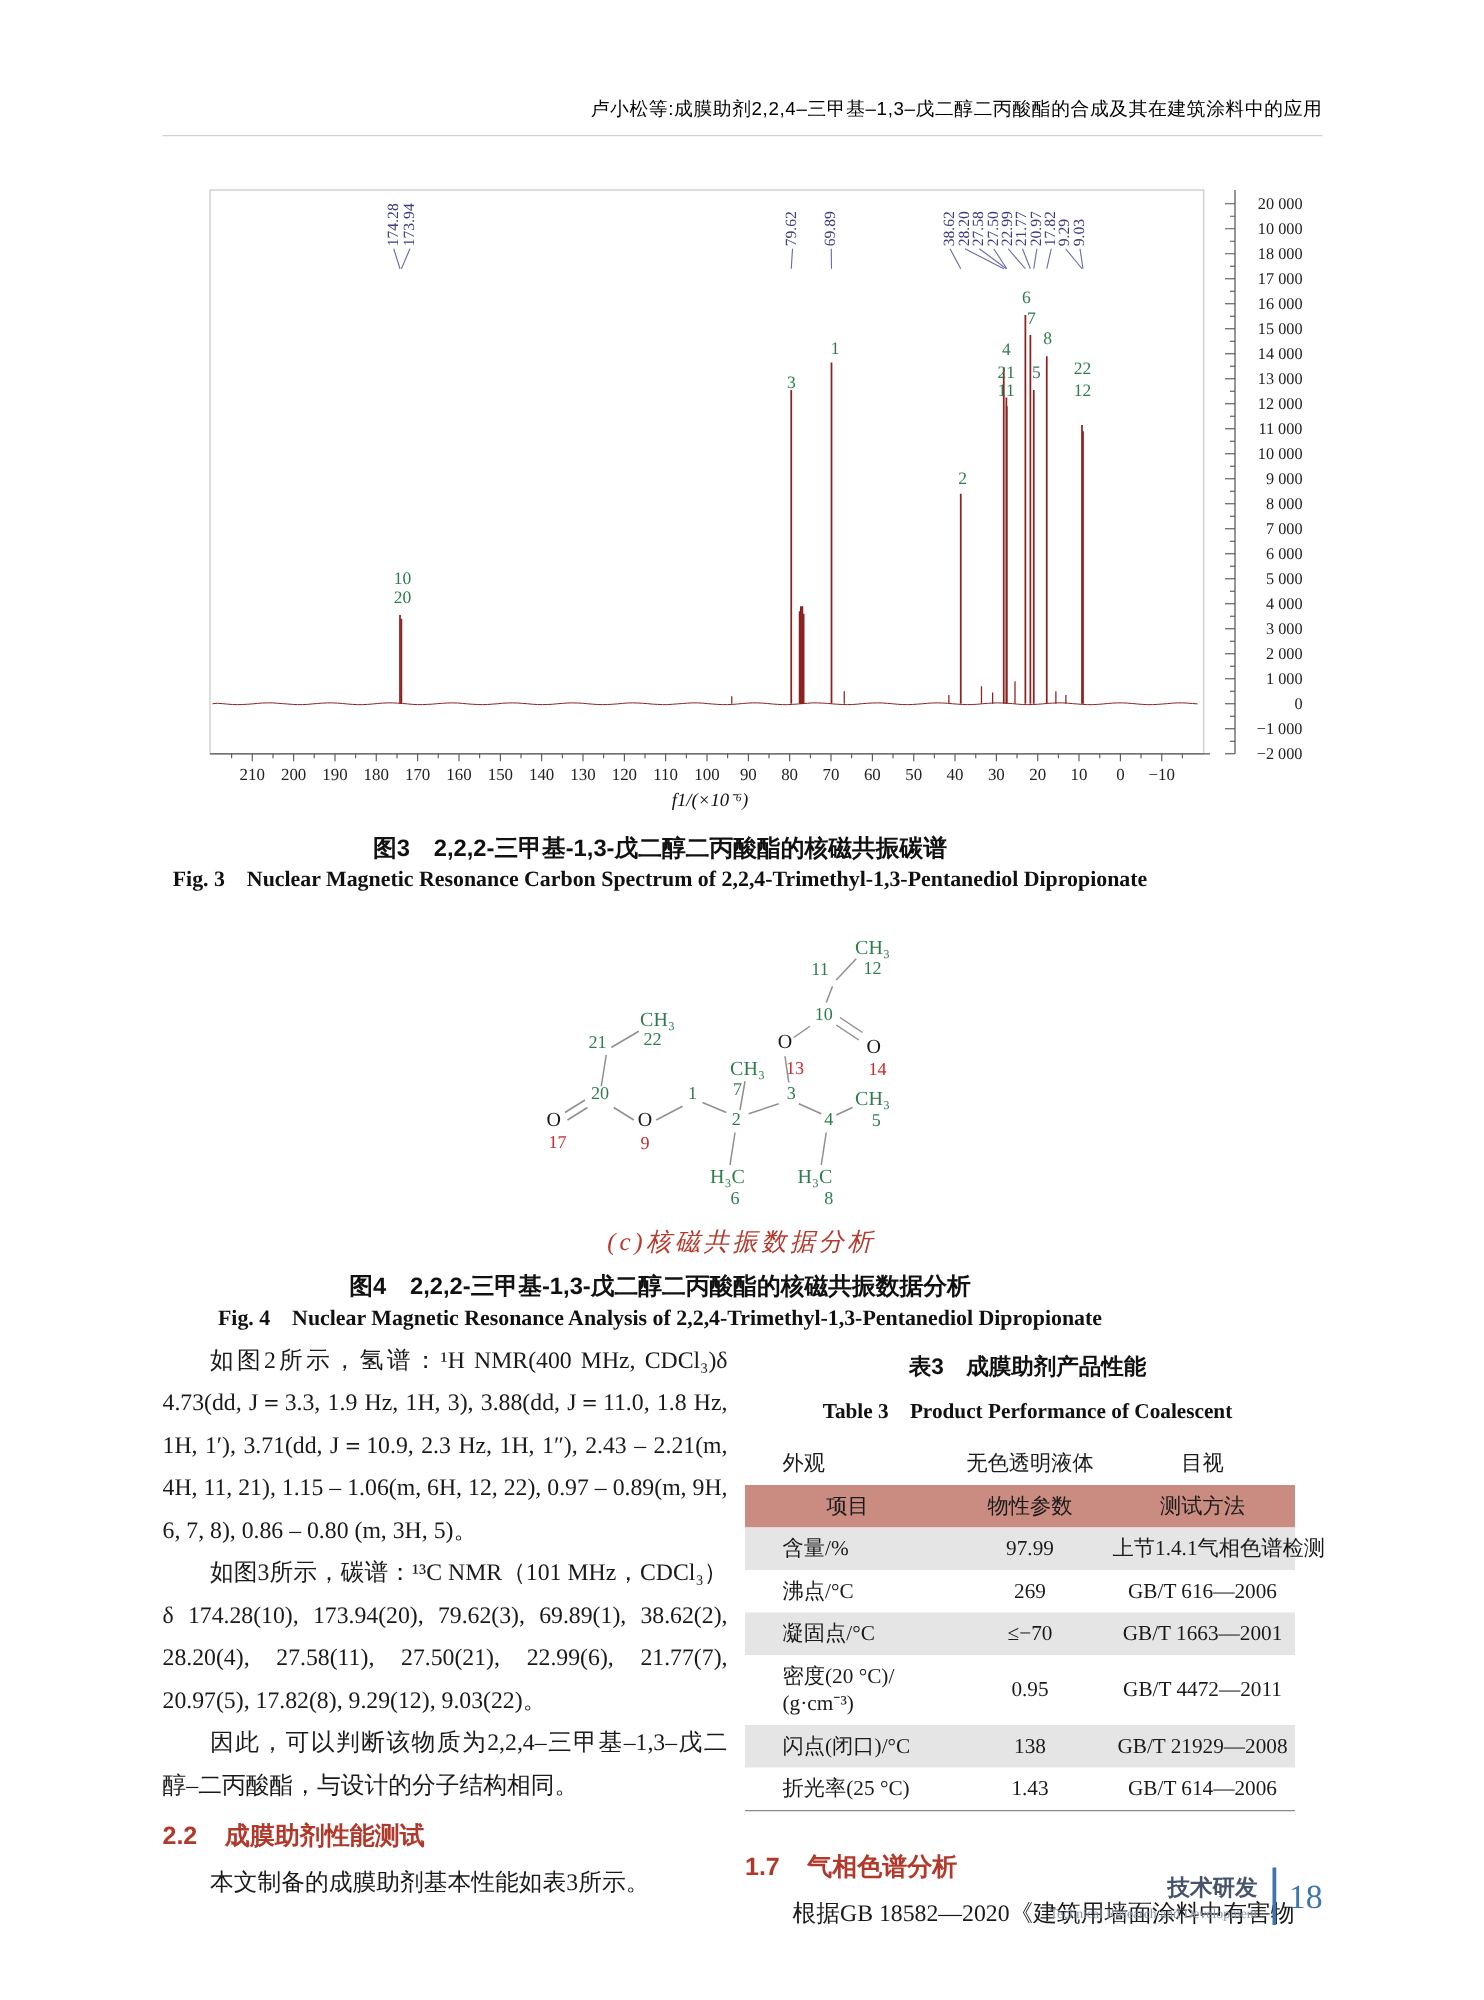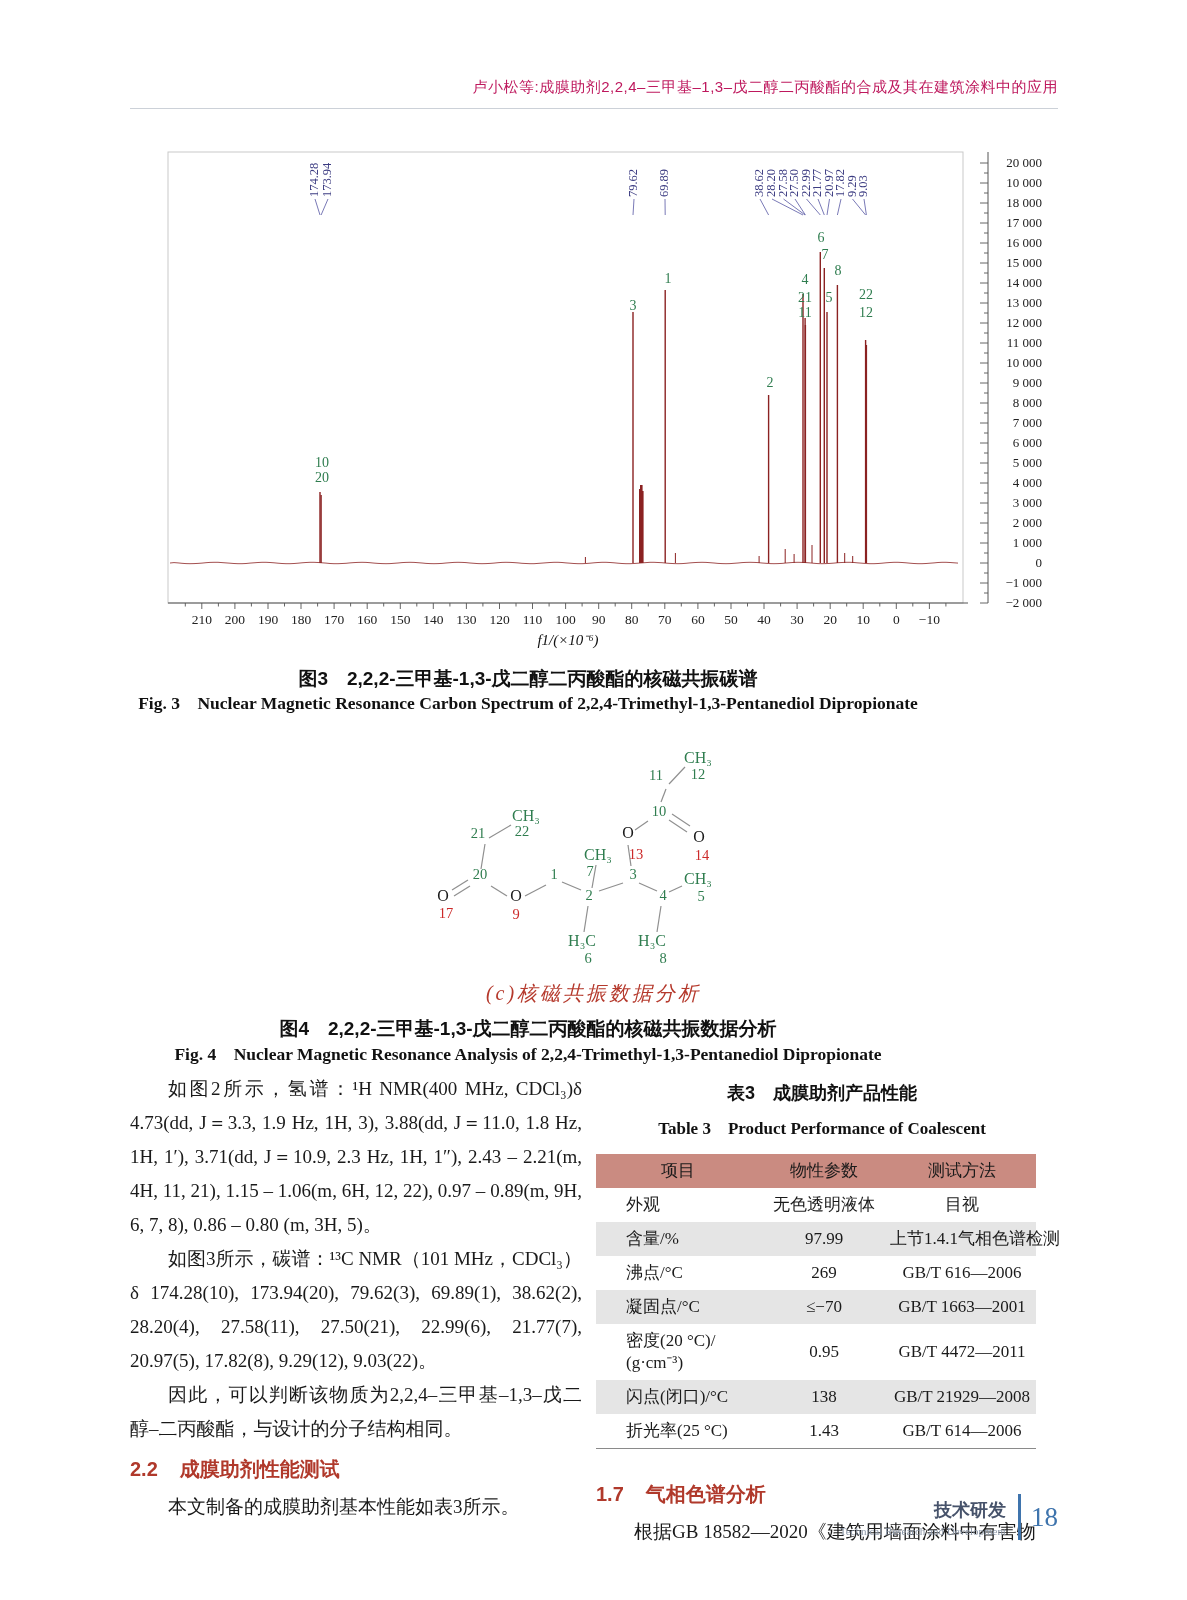--- a/index.html
+++ b/index.html
@@ -1,20 +1,20 @@
 <!DOCTYPE html>
 <html><head>
 <meta charset="utf-8">
 <style>
   html,body{margin:0;padding:0;background:#ffffff;}
   .page{position:relative;width:1187px;height:1600px;background:#fff;overflow:hidden;
         font-family:"Liberation Serif",serif;color:#1a1a1a;}
   
   .running-head{position:absolute;top:78px;left:130px;width:928px;text-align:right;
-        font-family:"Liberation Sans",sans-serif;font-size:15px;color:#be185d;letter-spacing:.5px;}
+        font-family:"Liberation Sans",sans-serif;font-size:15px;color:#000000;letter-spacing:.5px;}
   .head-rule{position:absolute;top:108px;left:130px;width:928px;height:1px;background:#ccd1d8;}
   
   .chart{position:absolute;top:135px;left:130px;width:940px;height:525px;}
   .molecule{position:absolute;top:726px;left:420px;width:330px;height:248px;}
   svg text{user-select:none;}
   .plab{font:12.5px "Liberation Serif",serif;fill:#3c3c82;}
   .lead{stroke:#6a6aae;stroke-width:.9;fill:none;}
   .ann{font:14px "Liberation Serif",serif;fill:#2f7d4f;text-anchor:middle;}
   .ytick{font:13px "Liberation Serif",serif;fill:#222;text-anchor:end;}
   .xtick{font:13.5px "Liberation Serif",serif;fill:#222;text-anchor:middle;}
@@ -348,28 +348,28 @@
     <div class="tbl-title-zh">表3　成膜助剂产品性能</div>
     <div class="tbl-title-en">Table 3　Product Performance of Coalescent</div>
     <table class="perf">
       <colgroup>
           <col class="w1">
           <col class="w2">
           <col class="w3">
         </colgroup>
       <tbody>
           <tr>
+        <td class="c1">外观</td>
+        <td class="c2">无色透明液体</td>
+        <td class="c3">目视</td>
+      </tr>
+      <tr>
         <th>项目</th>
         <th>物性参数</th>
         <th>测试方法</th>
-      </tr>
-      <tr>
-        <td class="c1">外观</td>
-        <td class="c2">无色透明液体</td>
-        <td class="c3">目视</td>
       </tr>
       <tr class="pink">
         <td class="c1">含量/%</td>
         <td class="c2">97.99</td>
         <td class="c3">上节1.4.1气相色谱检测</td>
       </tr>
       <tr>
         <td class="c1">沸点/°C</td>
         <td class="c2">269</td>
         <td class="c3">GB/T 616—2006</td>

